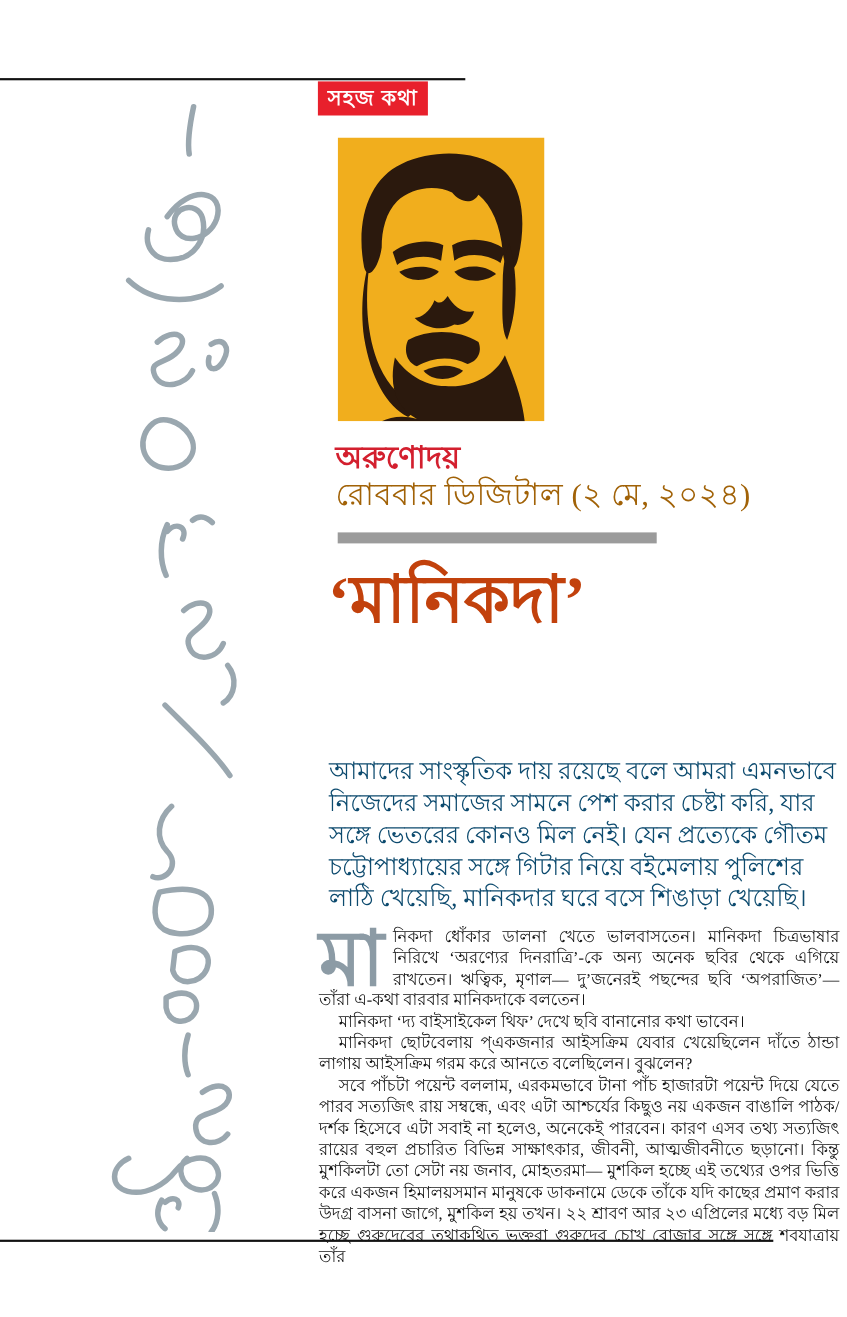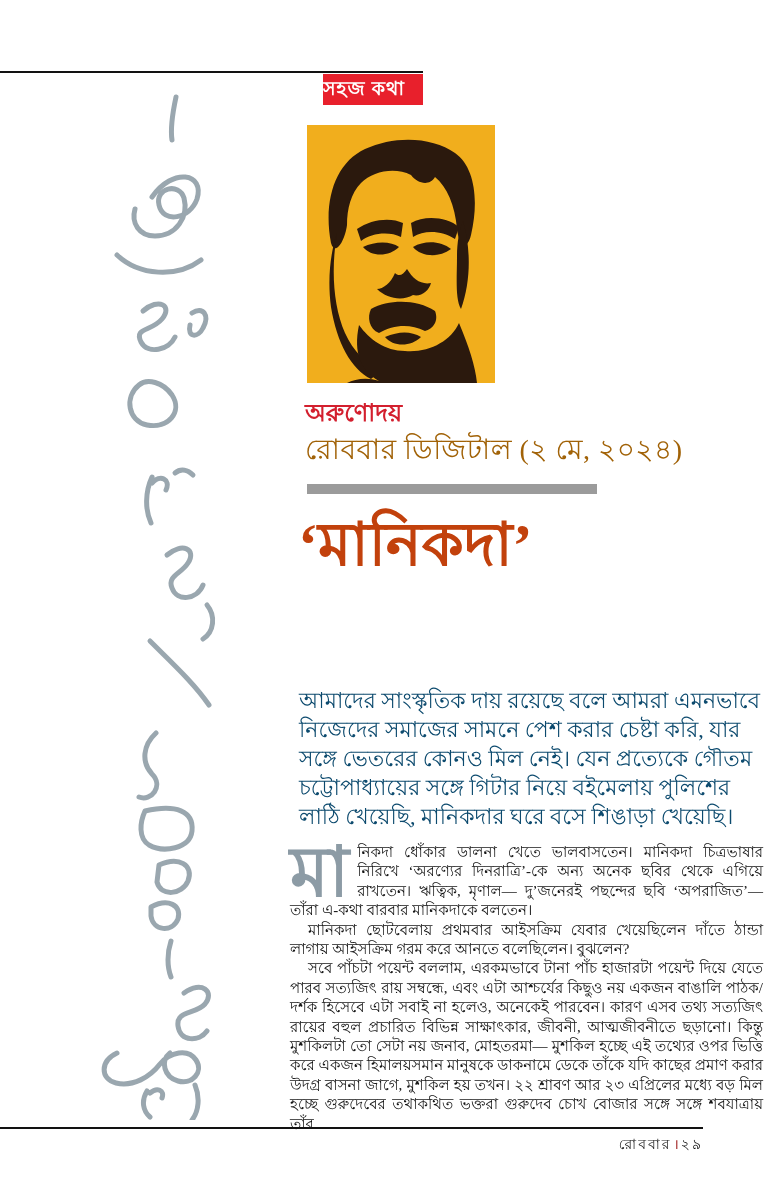--- a/index.html
+++ b/index.html
@@ -11,35 +11,35 @@
     overflow:hidden;
     font-family:"Liberation Serif","DejaVu Serif",serif;
     color:#111;
   }
   
   .top-rule{position:absolute;left:0;top:71px;width:423px;height:2px;background:#121212;}
   .footer-rule{position:absolute;left:0;top:1127px;width:703px;height:2px;background:#121212;}
 
   
   .kicker{
-    position:absolute;left:323px;top:74px;width:100px;height:31px;
+    position:absolute;left:289px;top:74px;width:100px;height:31px;
     background:#e8202c;color:#fff;
-    display:flex;align-items:center;justify-content:flex-start;
+    display:flex;align-items:center;justify-content:center;
     font-family:"Liberation Sans","DejaVu Sans",sans-serif;
     font-size:19px;font-weight:bold;letter-spacing:1px;
   }
 
   
   .portrait{position:absolute;left:307px;top:125px;width:188px;height:258px;margin:0;}
   .portrait svg{display:block;width:100%;height:100%;}
 
   
   .author{
     position:absolute;left:305px;top:394px;
-    font-size:24px;font-weight:bold;color:#d31f2e;
+    font-size:28px;font-weight:bold;color:#d31f2e;
   }
   .dateline{
     position:absolute;left:305px;top:428px;
     font-size:28px;color:#a16207;letter-spacing:.5px;
   }
   .gray-bar{position:absolute;left:307px;top:484px;width:290px;height:10px;background:#9b9b9b;}
 
   
   .headline{
     position:absolute;left:298px;top:498px;width:470px;
@@ -152,22 +152,20 @@
   <h1 class="headline" style="margin:0;">
     <span class="hl-line">‘মানিকদা’</span>
   </h1>
 
   <p class="standfirst">আমাদের সাংস্কৃতিক দায় রয়েছে বলে আমরা এমনভাবে নিজেদের সমাজের সামনে পেশ করার চেষ্টা করি, যার সঙ্গে ভেতরের কোনও মিল নেই। যেন প্রত্যেকে গৌতম চট্টোপাধ্যায়ের সঙ্গে গিটার নিয়ে বইমেলায় পুলিশের লাঠি খেয়েছি, মানিকদার ঘরে বসে শিঙাড়া খেয়েছি।</p>
 
   <div class="article">
     <p>
       <span class="dropcap">মা</span><span>নিকদা ধোঁকার ডালনা খেতে ভালবাসতেন। মানিকদা চিত্রভাষার নিরিখে ‘অরণ্যের দিনরাত্রি’-কে অন্য অনেক ছবির থেকে এগিয়ে রাখতেন। ঋত্বিক, মৃণাল— দু’জনেরই পছন্দের ছবি ‘অপরাজিত’— তাঁরা এ-কথা বারবার মানিকদাকে বলতেন।</span>
     </p>
-    <p class="indent">মানিকদা ছোটবেলায় প্রথমবার আইসক্রিম যেবার খেয়েছিলেন দাঁতে ঠান্ডা লাগায় আইসক্রিম গরম করে আনতে বলেছিলেন। বুঝলেন?</p>
+    <p class="indent">মানিকদা ‘দ্য বাইসাইকেল থিফ’ দেখে ছবি বানানোর কথা ভাবেন।</p>
+    <p class="indent">মানিকদা ছোটবেলায় প্একজনার আইসক্রিম যেবার খেয়েছিলেন দাঁতে ঠান্ডা লাগায় আইসক্রিম গরম করে আনতে বলেছিলেন। বুঝলেন?</p>
     <p class="indent">সবে পাঁচটা পয়েন্ট বললাম, এরকমভাবে টানা পাঁচ হাজারটা পয়েন্ট দিয়ে যেতে পারব সত্যজিৎ রায় সম্বন্ধে, এবং এটা আশ্চর্যের কিছুও নয় একজন বাঙালি পাঠক/দর্শক হিসেবে এটা সবাই না হলেও, অনেকেই পারবেন। কারণ এসব তথ্য সত্যজিৎ রায়ের বহুল প্রচারিত বিভিন্ন সাক্ষাৎকার, জীবনী, আত্মজীবনীতে ছড়ানো। কিন্তু মুশকিলটা তো সেটা নয় জনাব, মোহতরমা— মুশকিল হচ্ছে এই তথ্যের ওপর ভিত্তি করে একজন হিমালয়সমান মানুষকে ডাকনামে ডেকে তাঁকে যদি কাছের প্রমাণ করার উদগ্র বাসনা জাগে, মুশকিল হয় তখন। ২২ শ্রাবণ আর ২৩ এপ্রিলের মধ্যে বড় মিল হচ্ছে গুরুদেবের তথাকথিত ভক্তরা গুরুদেব চোখ বোজার সঙ্গে সঙ্গে শবযাত্রায় তাঁর</p>
   </div>
 
   <div class="footer-rule"></div>
-  <div class="folio">
-    <span>রোববার</span><span class="sep">।</span><span>২৯</span>
-  </div>
 
 </div>
 
 </body></html>

